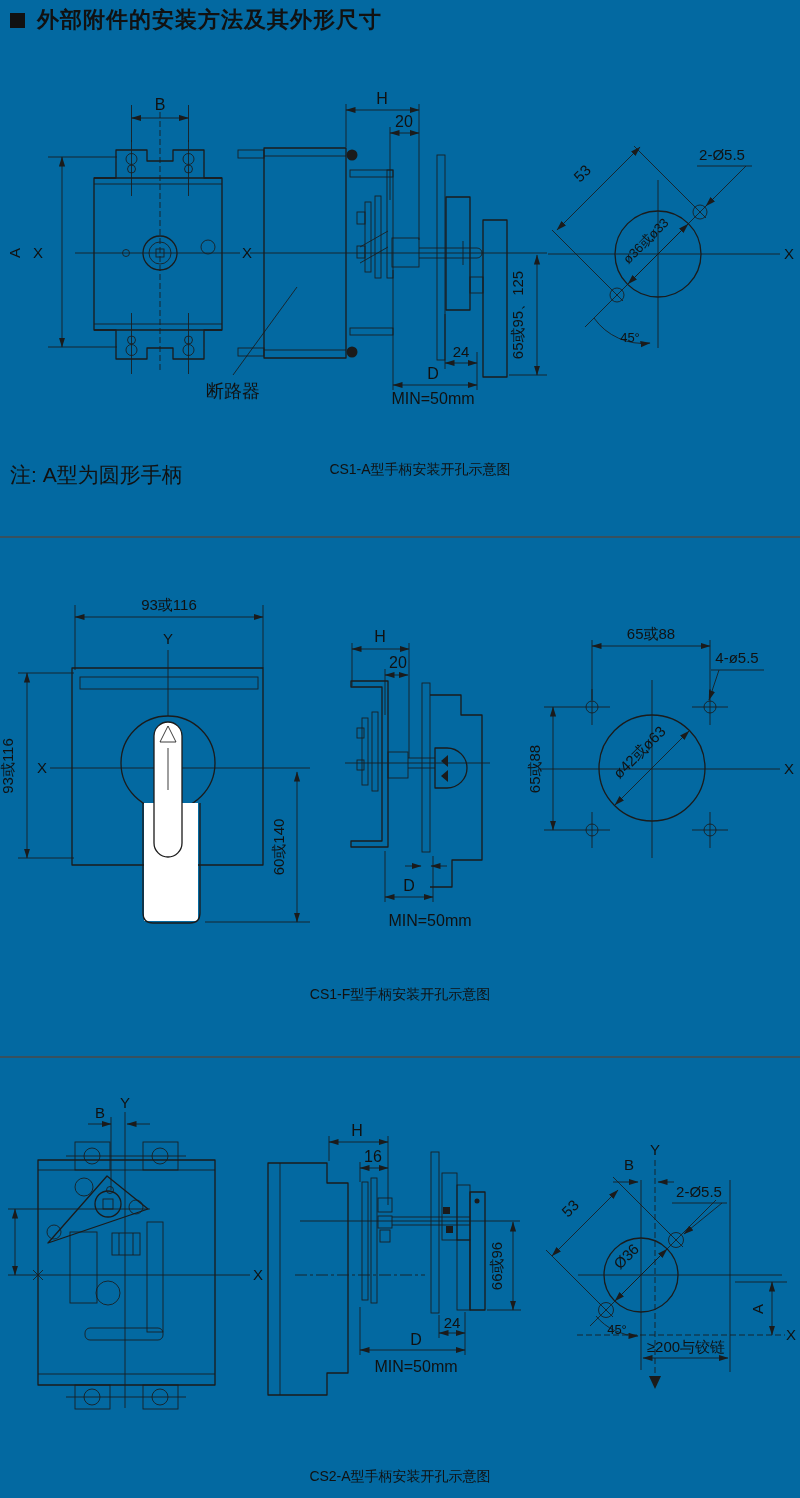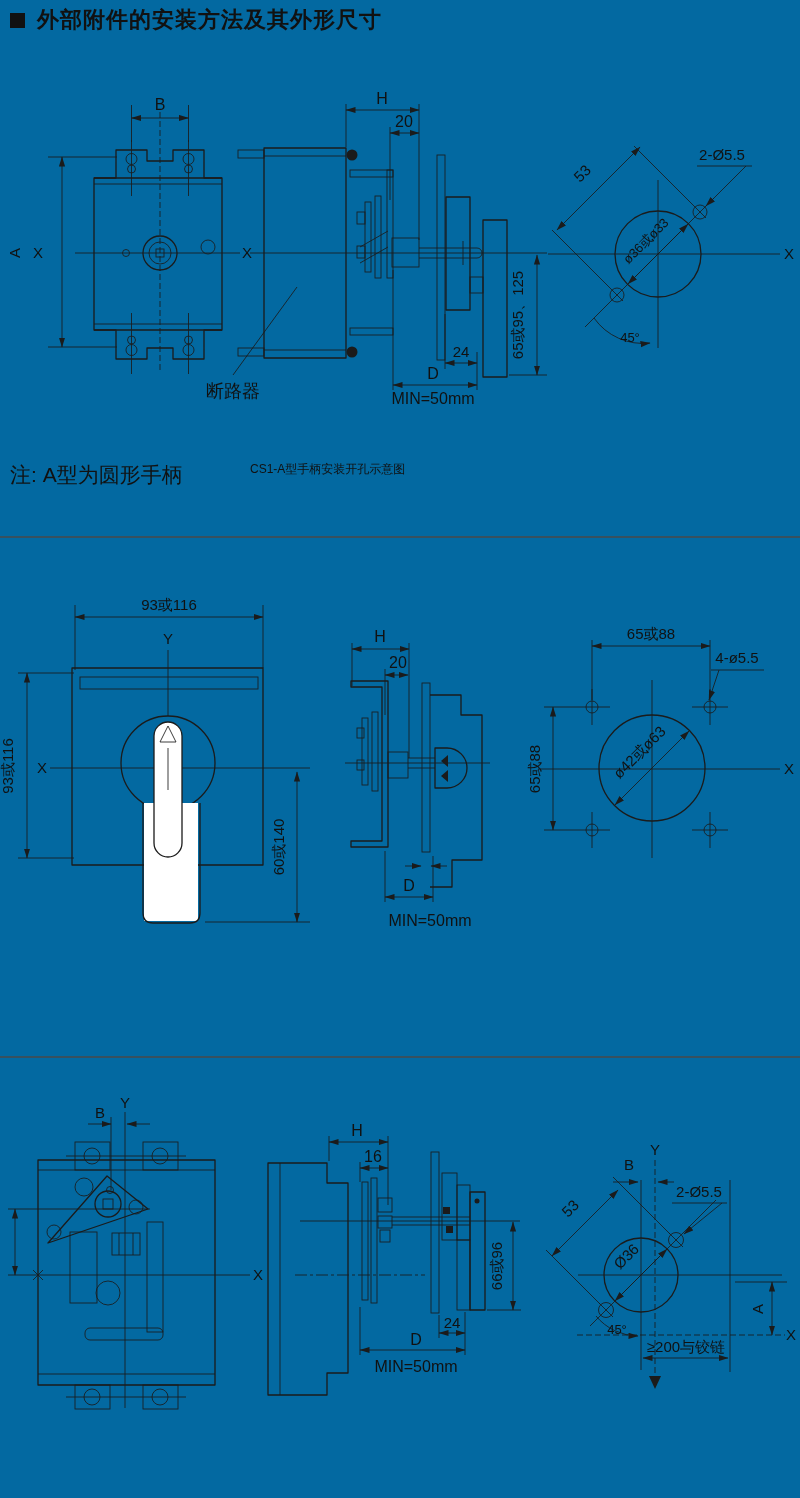--- a/index.html
+++ b/index.html
@@ -2,21 +2,21 @@
 <html><head>
 <meta charset="utf-8">
 <style>
   html,body{margin:0;padding:0;background:#ffffff;}
   .page{position:relative;width:800px;height:1498px;background:#0369a1;overflow:hidden;
         font-family:"Liberation Sans","DejaVu Sans",sans-serif;color:#111;}
   .title-row{position:absolute;left:10px;top:5px;display:flex;align-items:center;gap:12px;}
   .bullet{width:15px;height:15px;background:#111;display:inline-block;}
   h1.title{font-size:22px;font-weight:bold;margin:0;letter-spacing:1px;color:#111;}
   .note{position:absolute;left:10px;top:461px;font-size:21px;color:#111;}
-  .caption{position:absolute;font-size:12px;color:#111;width:340px;}
+  .caption{position:absolute;font-size:14px;color:#111;text-align:center;width:340px;}
   .c1{left:250px;top:461px;}
   .c2{left:230px;top:986px;}
   .c3{left:230px;top:1468px;}
   svg{position:absolute;left:0;top:0;}
   .ln{stroke:#1b1b1b;fill:none;stroke-width:1.3;stroke-linejoin:round;}
   .tn{stroke:#1b1b1b;fill:none;stroke-width:0.85;}
   .dm{stroke:#1b1b1b;fill:none;stroke-width:0.85;}
   .cl{stroke:#1b1b1b;fill:none;stroke-width:0.85;stroke-dasharray:6 3;}
   .dd{stroke:#1b1b1b;fill:none;stroke-width:0.85;stroke-dasharray:12 3 3 3;}
   .bk{fill:#1b1b1b;stroke:none;}
@@ -376,13 +376,15 @@
       <line class="dm" x1="772" y1="1282" x2="772" y2="1335" marker-start="url(#ah)" marker-end="url(#ah)"></line>
       <line class="tn" x1="735" y1="1282" x2="787" y2="1282"></line>
       <text class="lbl" transform="rotate(-90 763 1309)" x="763" y="1309" text-anchor="middle">A</text>
       <line class="dm" x1="643" y1="1358" x2="728" y2="1358" marker-start="url(#ah)" marker-end="url(#ah)"></line>
       <text class="lbl" x="686" y="1352" text-anchor="middle">≥200与铰链</text>
     </g>
   </svg>
 
   <div class="note">注:  A型为圆形手柄</div>
   <div class="caption c1">CS1-A型手柄安装开孔示意图</div>
+  <div class="caption c2">CS1-F型手柄安装开孔示意图</div>
+  <div class="caption c3">CS2-A型手柄安装开孔示意图</div>
 </div>
 
 </body></html>

